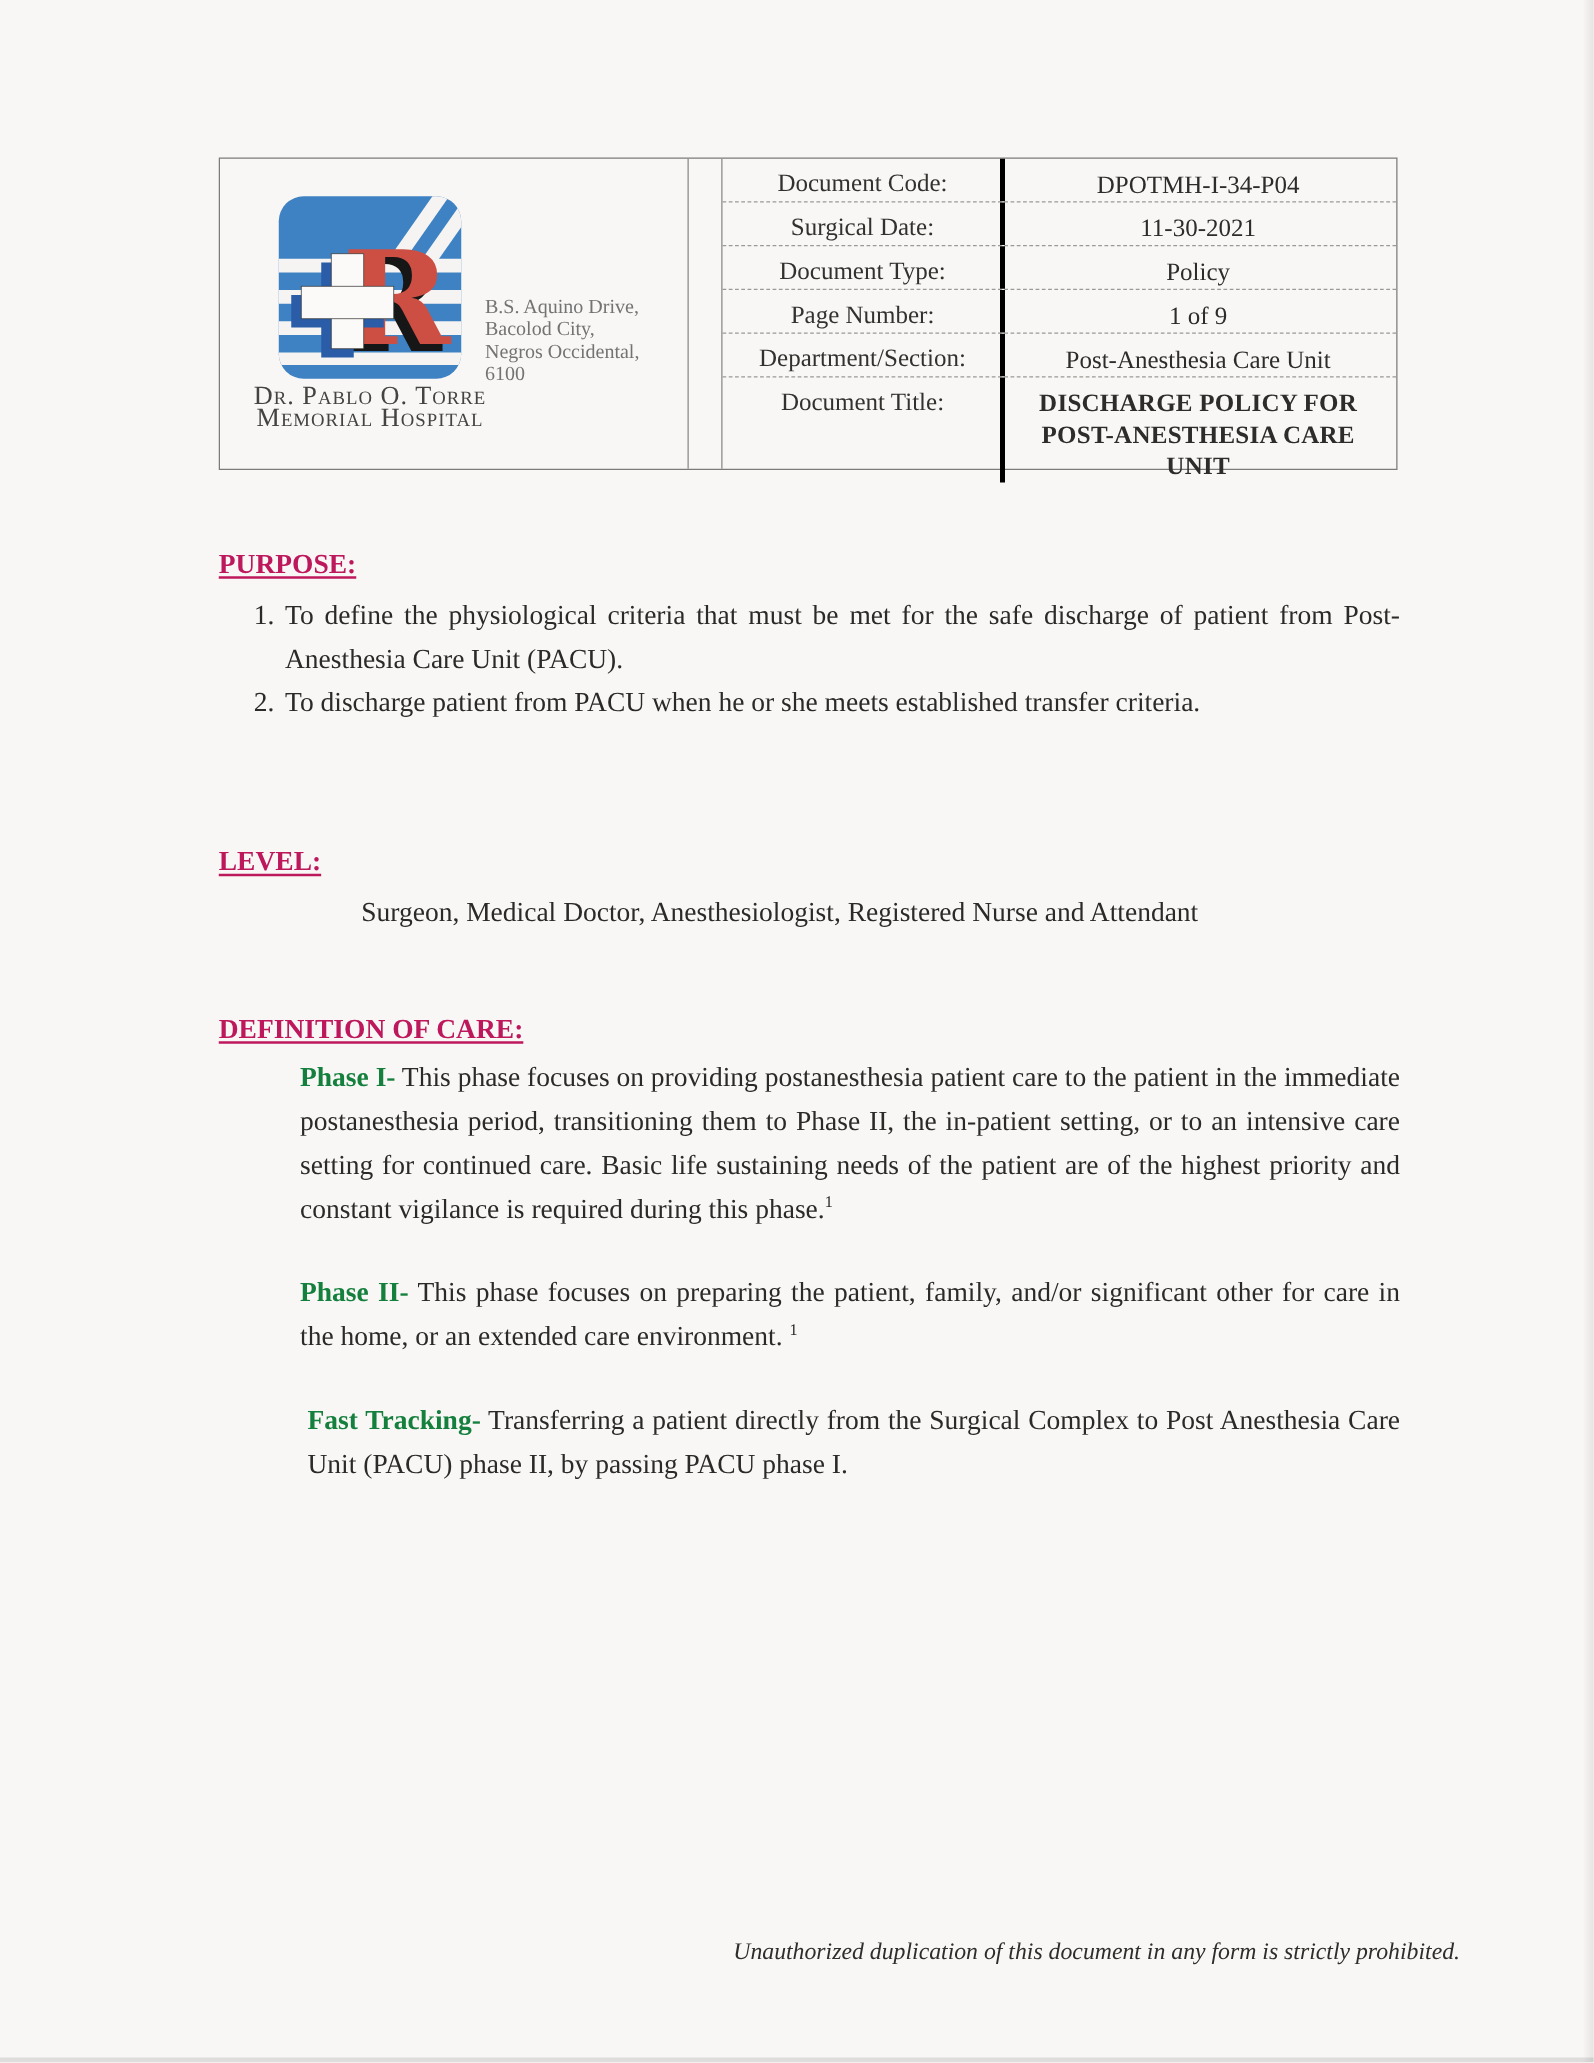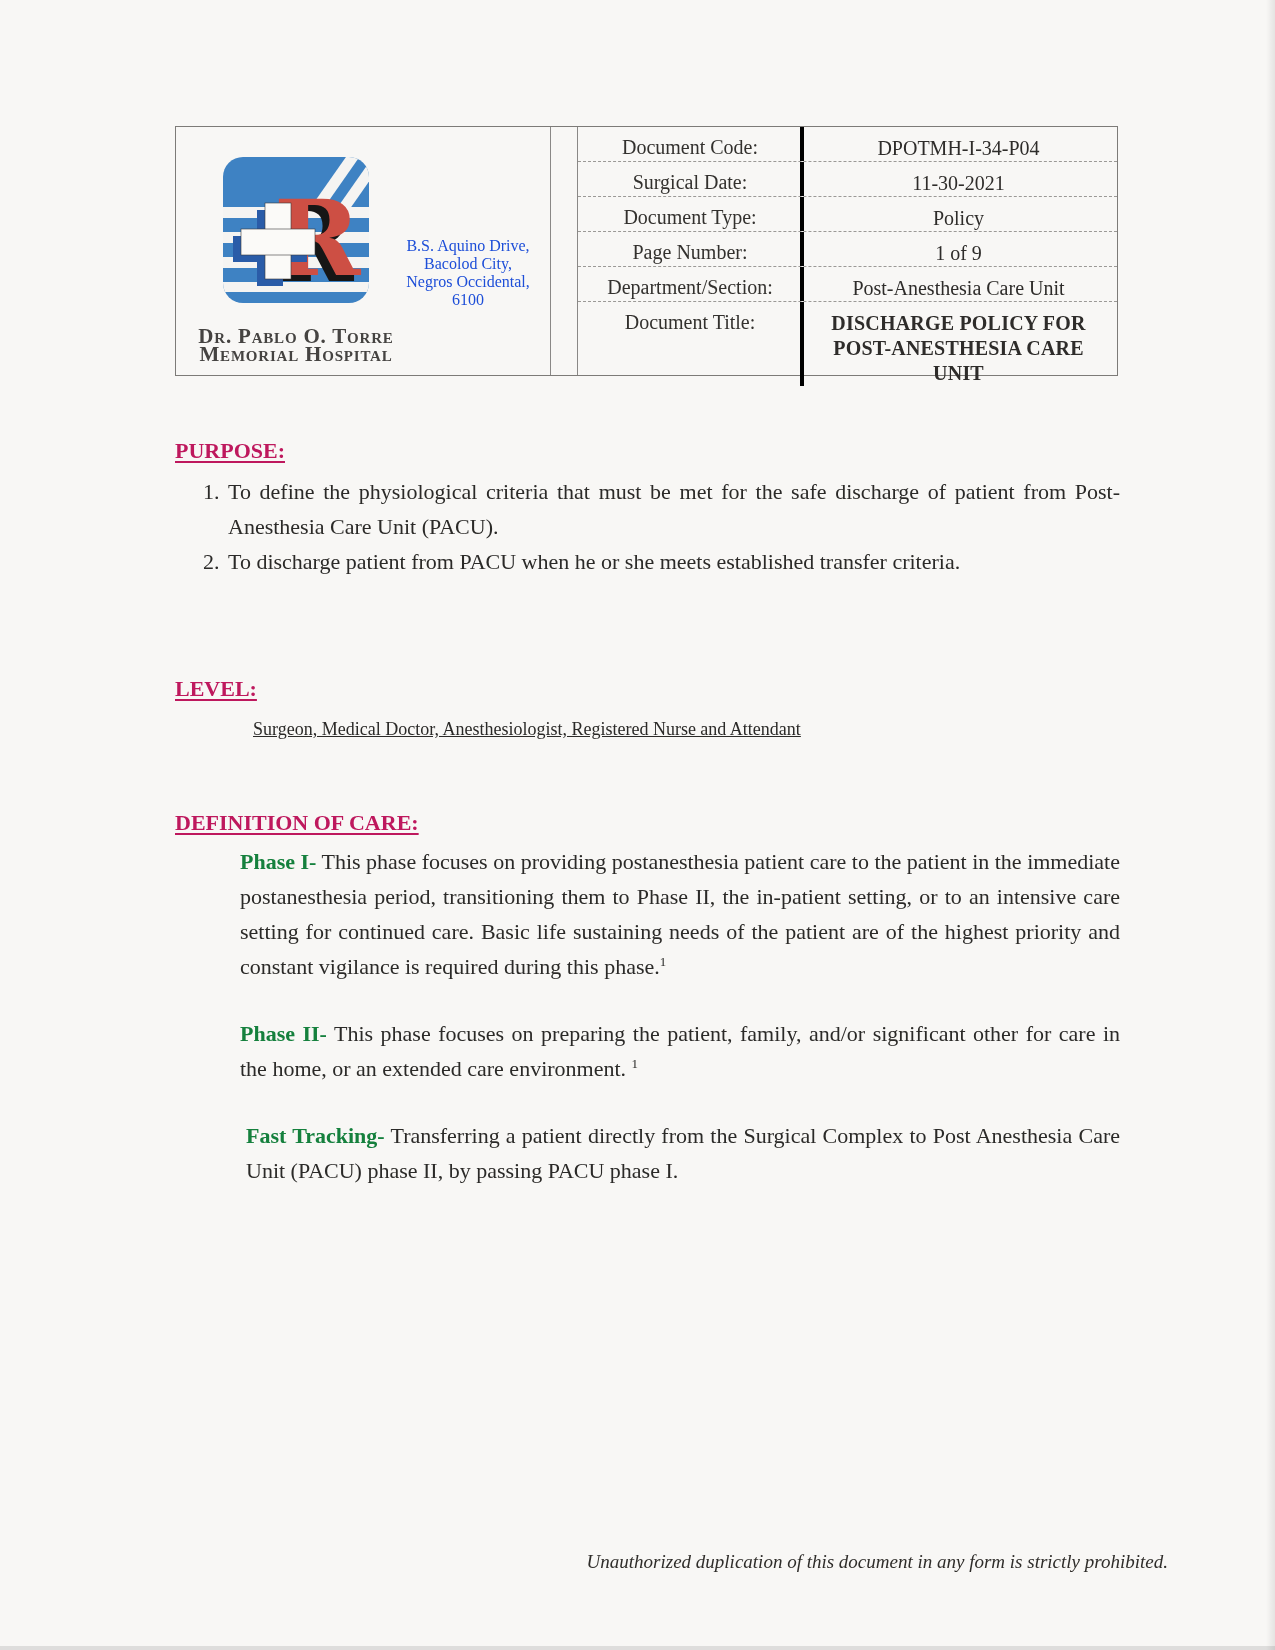--- a/index.html
+++ b/index.html
@@ -29,28 +29,28 @@
     background:transparent;
     box-sizing:border-box;
   }
   .logo-cell{
     width:375px;box-sizing:border-box;
     border-right:1px solid #8a8886;
     position:relative;
   }
   .logo-box{position:absolute;left:45px;top:28px;width:150px;height:150px;}
   .hospital-name{
-    position:absolute;left:10px;top:200px;width:220px;
+    position:absolute;left:10px;top:180px;width:220px;
     text-align:center;
     font-variant:small-caps;
-    font-size:21px;line-height:18px;letter-spacing:0.8px;color:#454341;font-weight:bold;
+    font-size:21px;line-height:18px;letter-spacing:0.8px;color:#454341;
   }
   .address{
     position:absolute;left:212px;top:110px;width:160px;
-    text-align:center;font-size:16px;line-height:18px;color:#1d4ed8;
+    font-size:16px;line-height:18px;color:#737373;
   }
   .gap-col{width:27px;border-right:1px solid #8a8886;box-sizing:border-box;}
   .rows-col{flex:1;display:flex;flex-direction:column;text-align:center;}
   .t-row{
     display:flex;box-sizing:border-box;
     border-bottom:1px dashed #9b9996;
   }
   .t-row:last-child{border-bottom:none;}
   .t-label{
     width:222px;box-sizing:border-box;
@@ -68,21 +68,21 @@
   
   .section{position:absolute;left:175px;width:945px;}
   .sec-heading{
     font-weight:bold;font-size:22px;color:#be185d;
     text-decoration:underline;text-decoration-thickness:2px;text-underline-offset:3px;
     margin:0 0 10px 0;
   }
   .body-text{font-size:22px;line-height:35px;text-align:justify;color:#2b2a28;}
   .purpose-item{position:relative;padding-left:53px;}
   .purpose-item .num{position:absolute;left:28px;top:0;}
-  .level-text{margin-left:78px;font-size:18px;line-height:35px;color:#2b2a28;text-decoration:underline;}
+  .level-text{margin-left:114px;font-size:22px;line-height:35px;color:#2b2a28;}
   .term-para{margin:0 0 32px 65px;}
   .term-para.fast{margin-left:71px;}
   .term-para b{color:#15803d;}
   sup{font-size:13px;line-height:0;}
 
   
   .doc-footer{
     position:absolute;top:1551px;right:107px;
     font-size:19px;color:#2f2d2a;font-style:italic;
   }

